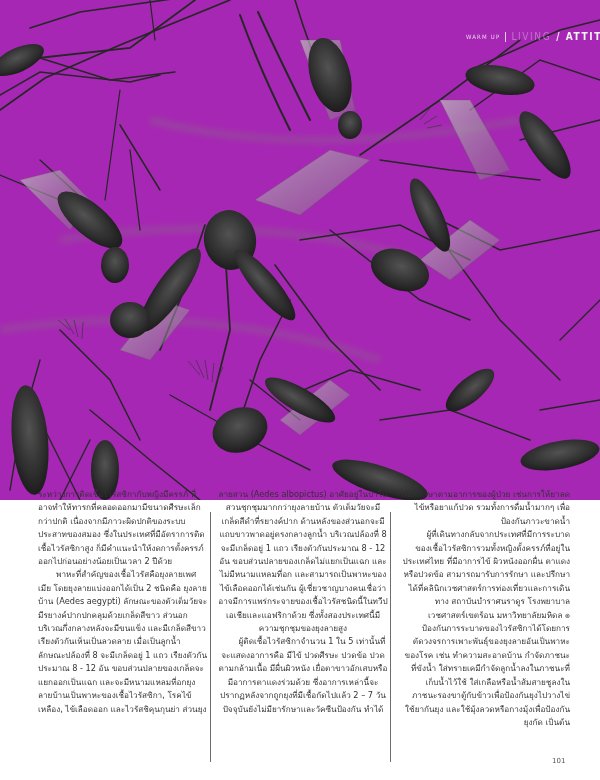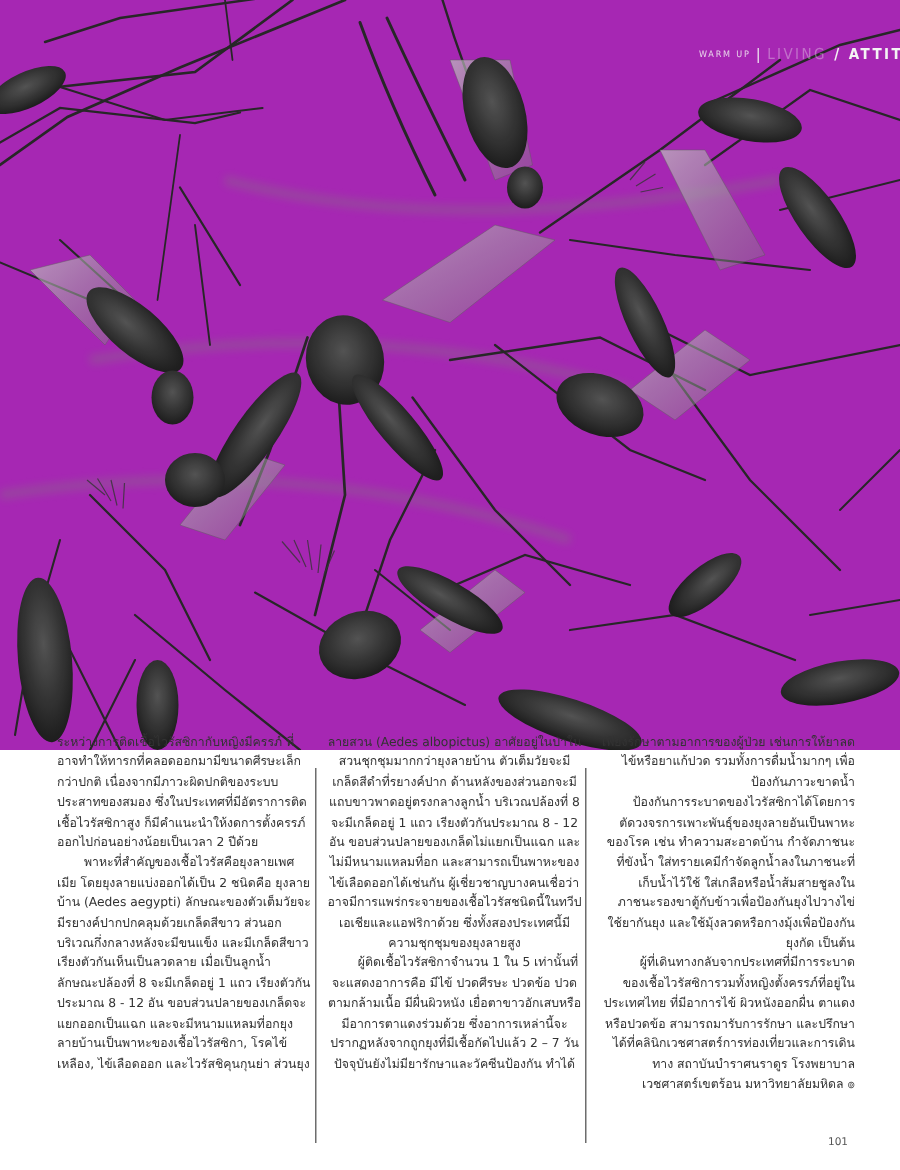--- a/index.html
+++ b/index.html
@@ -182,18 +182,18 @@
   <div class="col col-1">
     <p>ระหว่างการติดเชื้อไวรัสซิกากับหญิงมีครรภ์ ที่อาจทำให้ทารกที่คลอดออกมามีขนาดศีรษะเล็กกว่าปกติ เนื่องจากมีภาวะผิดปกติของระบบประสาทของสมอง ซึ่งในประเทศที่มีอัตราการติดเชื้อไวรัสซิกาสูง ก็มีคำแนะนำให้งดการตั้งครรภ์ออกไปก่อนอย่างน้อยเป็นเวลา 2 ปีด้วย</p>
     <p class="indent">พาหะที่สำคัญของเชื้อไวรัสคือยุงลายเพศเมีย โดยยุงลายแบ่งออกได้เป็น 2 ชนิดคือ ยุงลายบ้าน (Aedes aegypti) ลักษณะของตัวเต็มวัยจะมีรยางค์ปากปกคลุมด้วยเกล็ดสีขาว ส่วนอกบริเวณกึ่งกลางหลังจะมีขนแข็ง และมีเกล็ดสีขาวเรียงตัวกันเห็นเป็นลวดลาย เมื่อเป็นลูกน้ำลักษณะปล้องที่ 8 จะมีเกล็ดอยู่ 1 แถว เรียงตัวกันประมาณ 8 - 12 อัน ขอบส่วนปลายของเกล็ดจะแยกออกเป็นแฉก และจะมีหนามแหลมที่อกยุงลายบ้านเป็นพาหะของเชื้อไวรัสซิกา, โรคไข้เหลือง, ไข้เลือดออก และไวรัสชิคุนกุนย่า ส่วนยุง</p>
   </div>
   <div class="col col-2">
     <p>ลายสวน (Aedes albopictus) อาศัยอยู่ในป่าในสวนชุกชุมมากกว่ายุงลายบ้าน ตัวเต็มวัยจะมีเกล็ดสีดำที่รยางค์ปาก ด้านหลังของส่วนอกจะมีแถบขาวพาดอยู่ตรงกลางลูกน้ำ บริเวณปล้องที่ 8 จะมีเกล็ดอยู่ 1 แถว เรียงตัวกันประมาณ 8 - 12 อัน ขอบส่วนปลายของเกล็ดไม่แยกเป็นแฉก และไม่มีหนามแหลมที่อก และสามารถเป็นพาหะของไข้เลือดออกได้เช่นกัน ผู้เชี่ยวชาญบางคนเชื่อว่าอาจมีการแพร่กระจายของเชื้อไวรัสชนิดนี้ในทวีปเอเชียและแอฟริกาด้วย ซึ่งทั้งสองประเทศนี้มีความชุกชุมของยุงลายสูง</p>
     <p class="indent">ผู้ติดเชื้อไวรัสซิกาจำนวน 1 ใน 5 เท่านั้นที่จะแสดงอาการคือ มีไข้ ปวดศีรษะ ปวดข้อ ปวดตามกล้ามเนื้อ มีผื่นผิวหนัง เยื่อตาขาวอักเสบหรือมีอาการตาแดงร่วมด้วย ซึ่งอาการเหล่านี้จะปรากฏหลังจากถูกยุงที่มีเชื้อกัดไปแล้ว 2 – 7 วัน ปัจจุบันยังไม่มียารักษาและวัคซีนป้องกัน ทำได้</p>
   </div>
   <div class="col col-3">
     <p>เพียงรักษาตามอาการของผู้ป่วย เช่นการให้ยาลดไข้หรือยาแก้ปวด รวมทั้งการดื่มน้ำมากๆ เพื่อป้องกันภาวะขาดน้ำ</p>
+    <p class="indent">ผู้ที่เดินทางกลับจากประเทศที่มีการระบาดของเชื้อไวรัสซิการวมทั้งหญิงตั้งครรภ์ที่อยู่ในประเทศไทย ที่มีอาการไข้ ผิวหนังออกผื่น ตาแดงหรือปวดข้อ สามารถมารับการรักษา และปรึกษาได้ที่คลินิกเวชศาสตร์การท่องเที่ยวและการเดินทาง สถาบันบำราศนราดูร โรงพยาบาลเวชศาสตร์เขตร้อน มหาวิทยาลัยมหิดล ๏</p>
     <p class="indent">ป้องกันการระบาดของไวรัสซิกาได้โดยการตัดวงจรการเพาะพันธุ์ของยุงลายอันเป็นพาหะของโรค เช่น ทำความสะอาดบ้าน กำจัดภาชนะที่ขังน้ำ ใส่ทรายเคมีกำจัดลูกน้ำลงในภาชนะที่เก็บน้ำไว้ใช้ ใส่เกลือหรือน้ำส้มสายชูลงในภาชนะรองขาตู้กับข้าวเพื่อป้องกันยุงไปวางไข่ ใช้ยากันยุง และใช้มุ้งลวดหรือกางมุ้งเพื่อป้องกันยุงกัด เป็นต้น</p>
-    <p class="indent">ผู้ที่เดินทางกลับจากประเทศที่มีการระบาดของเชื้อไวรัสซิการวมทั้งหญิงตั้งครรภ์ที่อยู่ในประเทศไทย ที่มีอาการไข้ ผิวหนังออกผื่น ตาแดงหรือปวดข้อ สามารถมารับการรักษา และปรึกษาได้ที่คลินิกเวชศาสตร์การท่องเที่ยวและการเดินทาง สถาบันบำราศนราดูร โรงพยาบาลเวชศาสตร์เขตร้อน มหาวิทยาลัยมหิดล ๏</p>
   </div>
 </div>
 
 <div class="page-number">101</div>
 
 </body></html>

